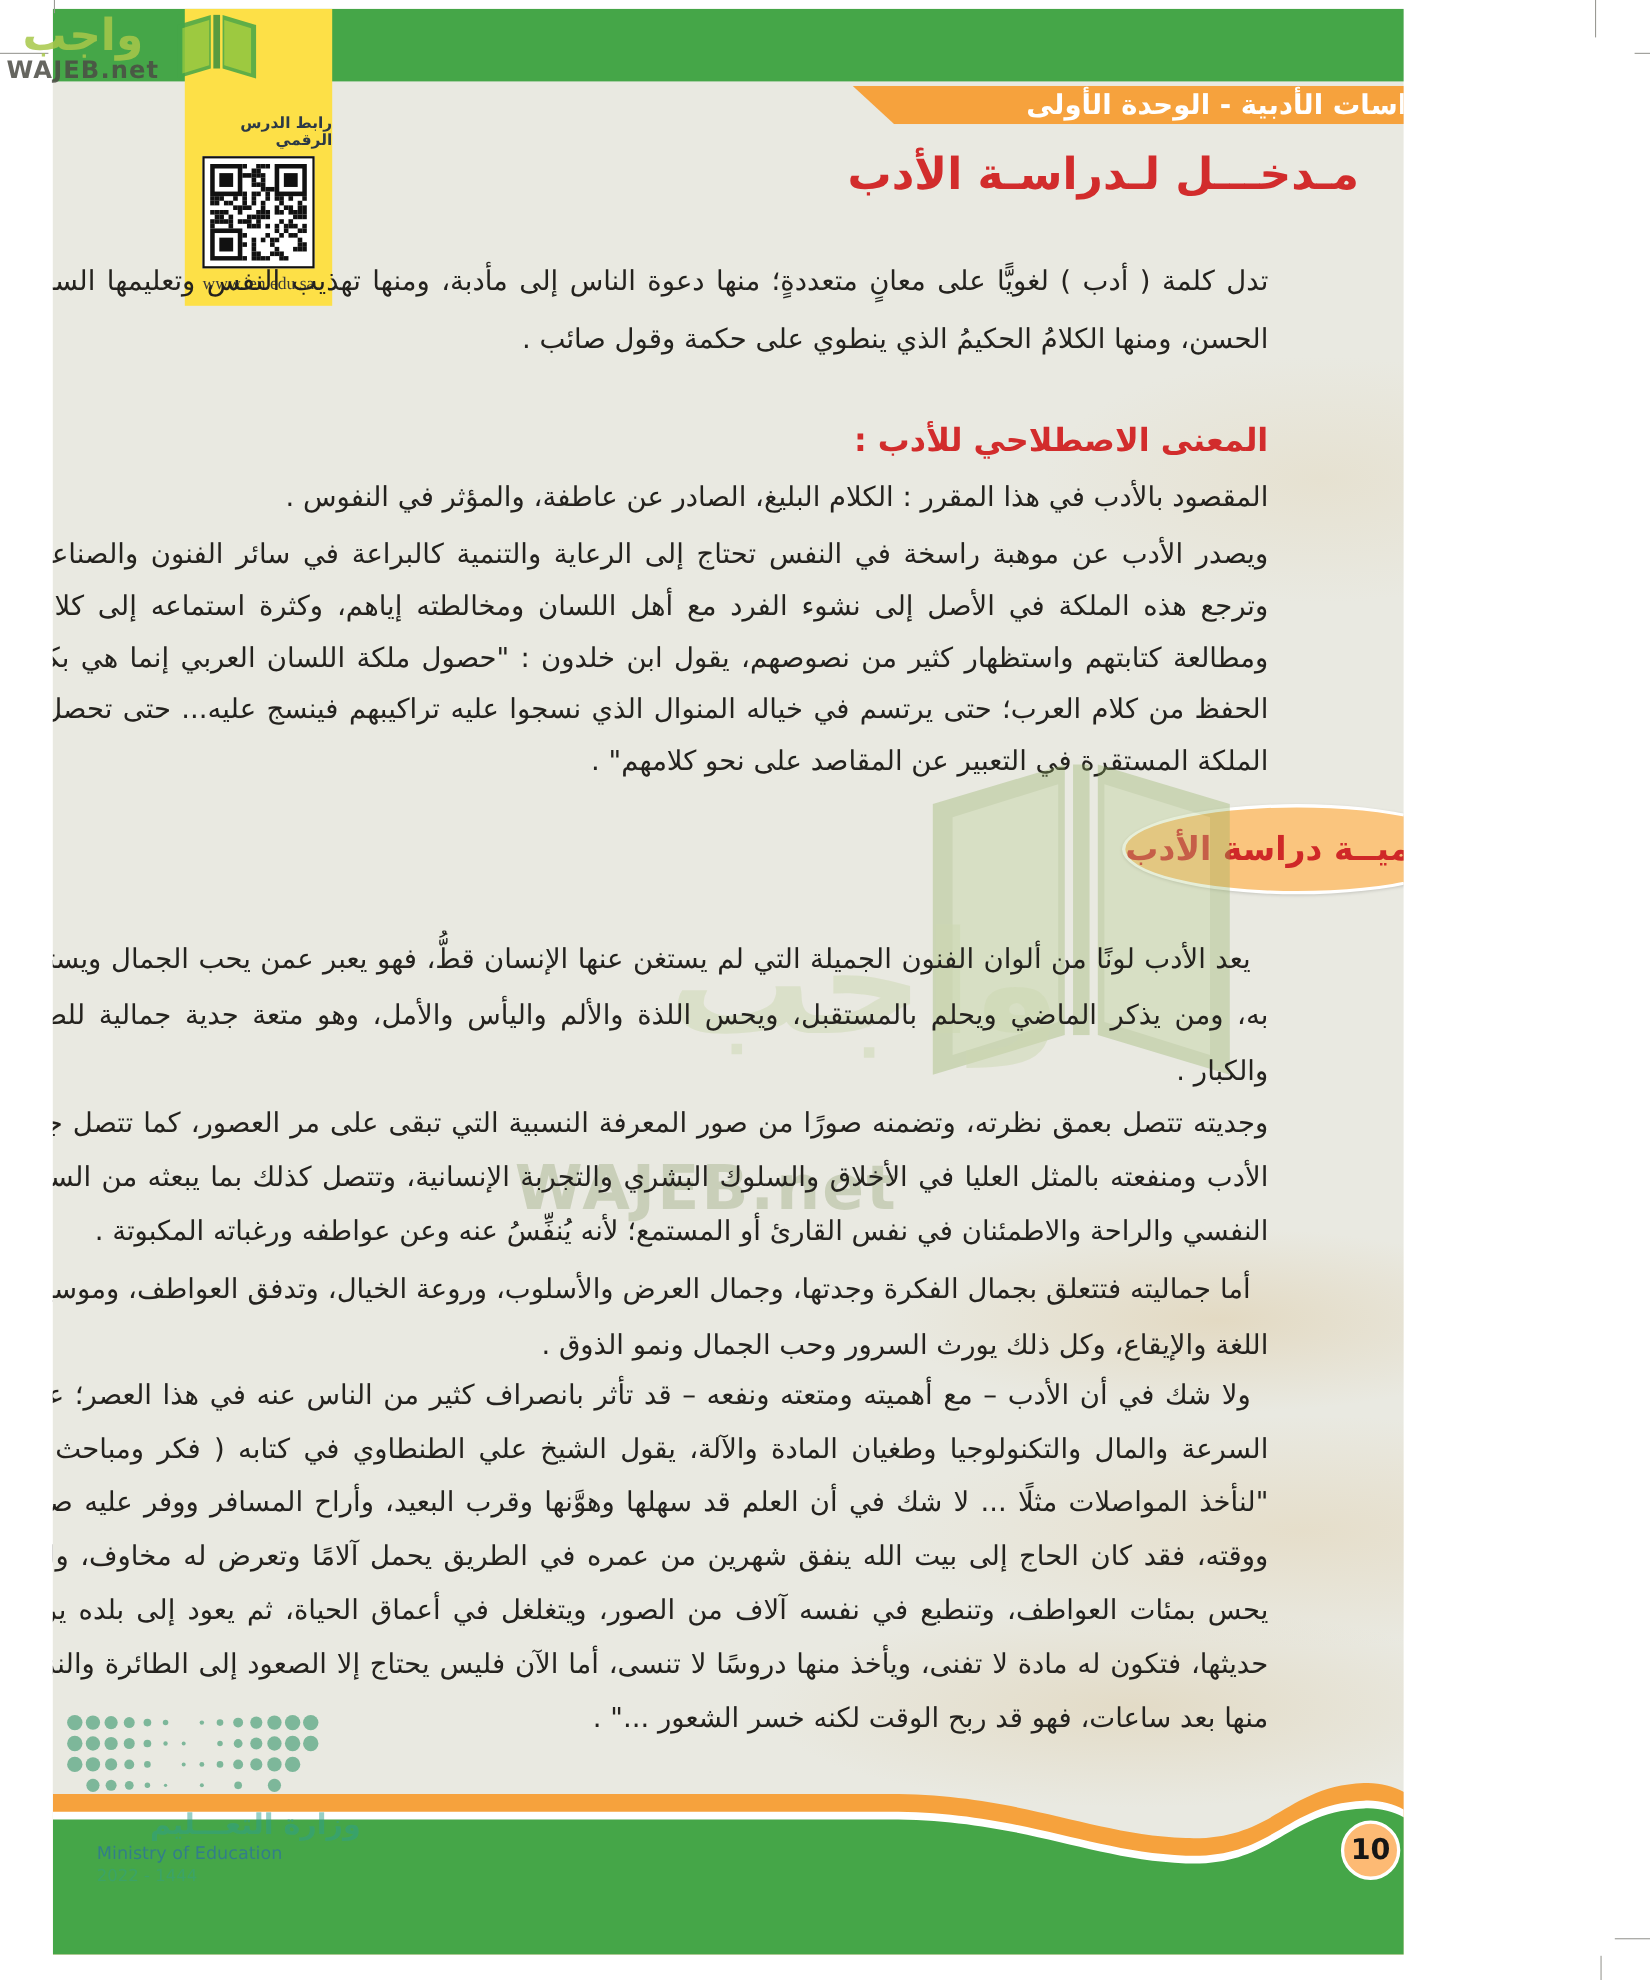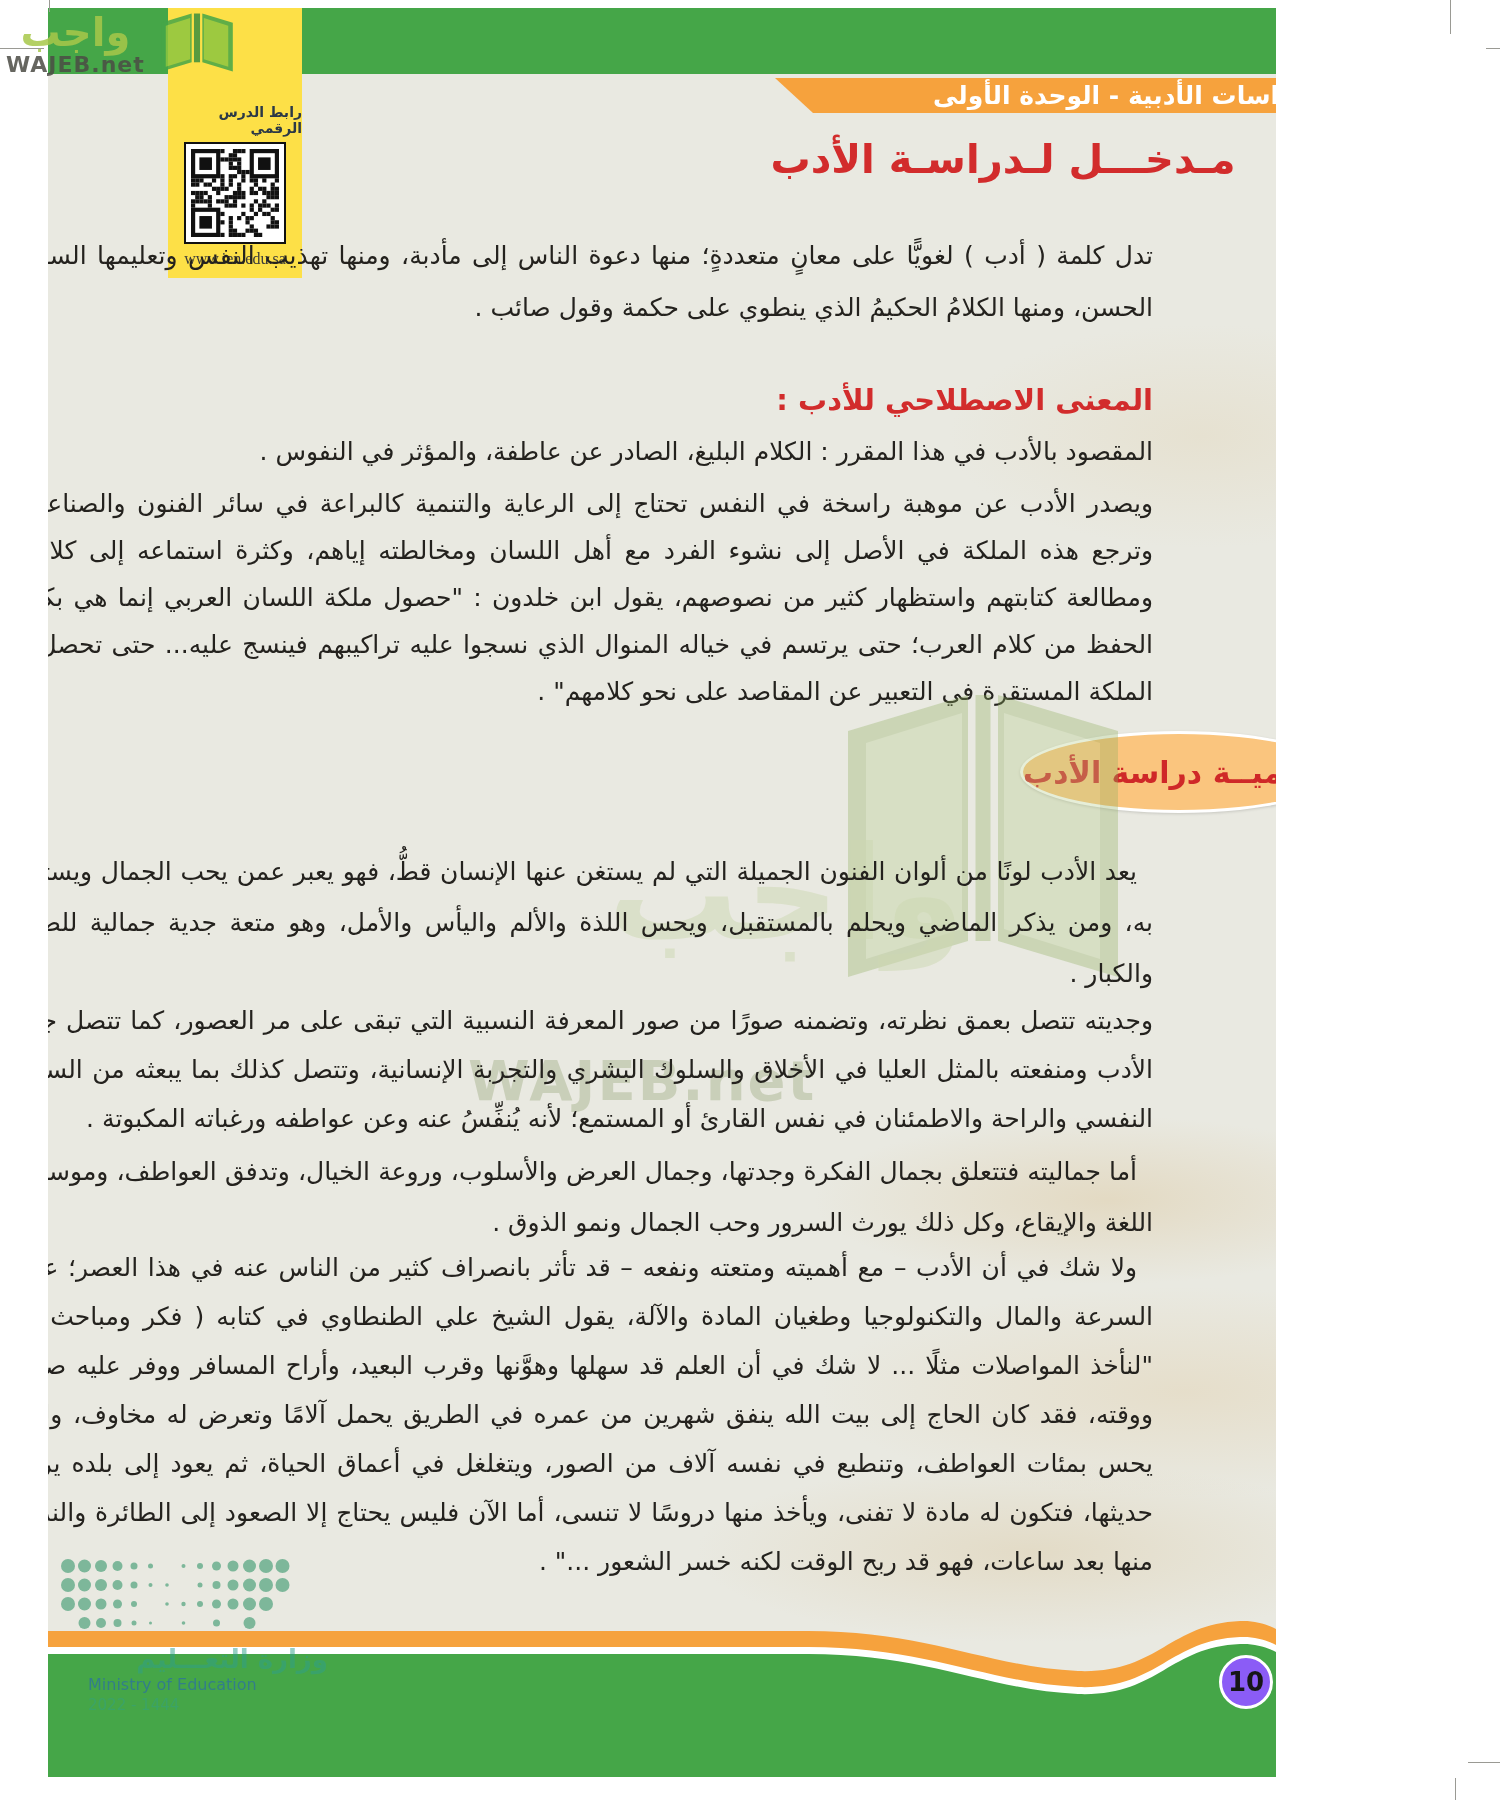--- a/index.html
+++ b/index.html
@@ -70,21 +70,21 @@
   .watermark { position:absolute; left:0; top:0; width:1436px; height:1769px; pointer-events:none; }
   .wm-book  { position:absolute; left:770px; top:668px; opacity:.33; }
   .wm-ar    { position:absolute; left:560px; top:810px; font-size:130px; font-weight:bold;
               color:#cdd8b2; opacity:.5; direction:rtl; }
   .wm-latin { position:absolute; left:420px; top:1040px; font-size:56px; font-weight:bold;
               color:#98a67a; opacity:.38; letter-spacing:2px; }
 
   
   .wave-svg { position:absolute; left:0; top:1526px; width:1436px; height:243px; }
   .page-circle { position:absolute; left:1171px; top:1647px; width:54px; height:54px;
-                 border-radius:50%; background:#8b5cf6; border:3px solid #ffffff;
+                 border-radius:50%; background:#fdba74; border:3px solid #ffffff;
                  display:flex; align-items:center; justify-content:center; z-index:6; }
   .page-circle span { font-size:26px; font-weight:bold; color:#161616; }
 
   .ministry-dots { position:absolute; left:10px; top:1548px; z-index:4; }
   .ministry-text { position:absolute; left:40px; top:1636px; z-index:6; direction:rtl; text-align:right; width:240px; }
   .ministry-ar { font-size:26px; font-weight:bold; color:#2fa08c; opacity:.5; line-height:30px; }
   .ministry-en { font-size:16px; color:#1d4ed8; opacity:.45; direction:ltr; text-align:left; line-height:22px; }
   .ministry-yr { font-size:15px; color:#2fa08c; opacity:.45; direction:ltr; text-align:left; }
 
   

